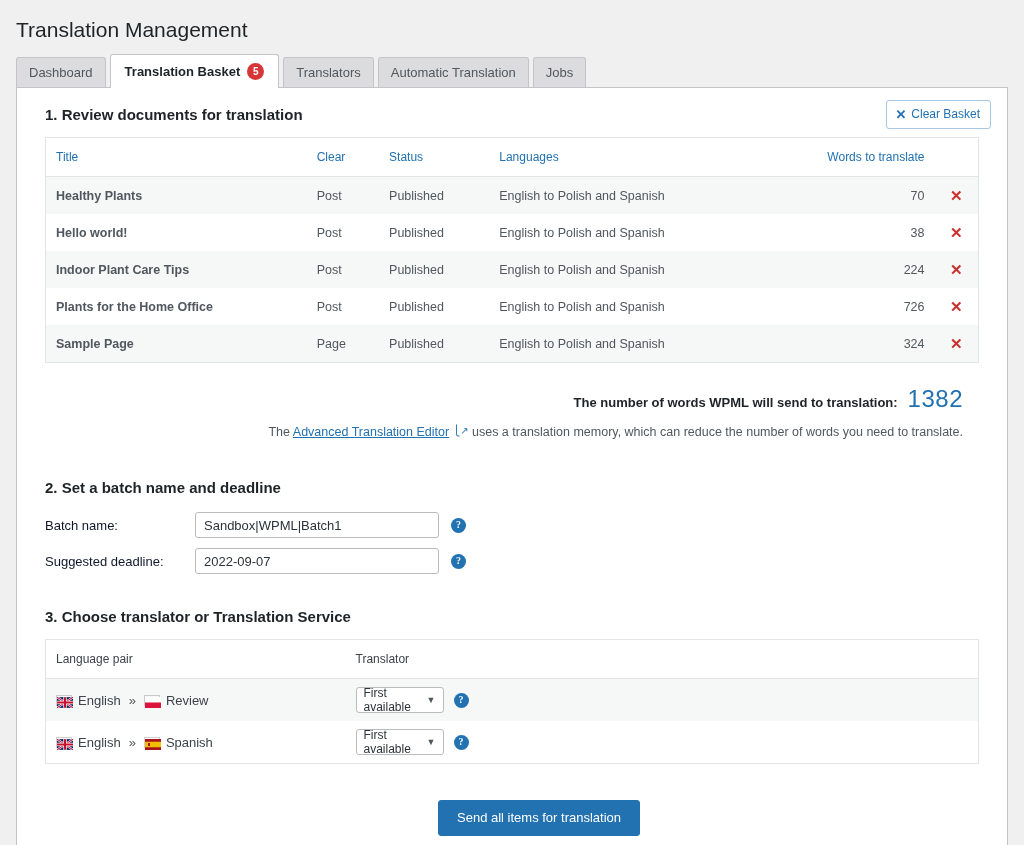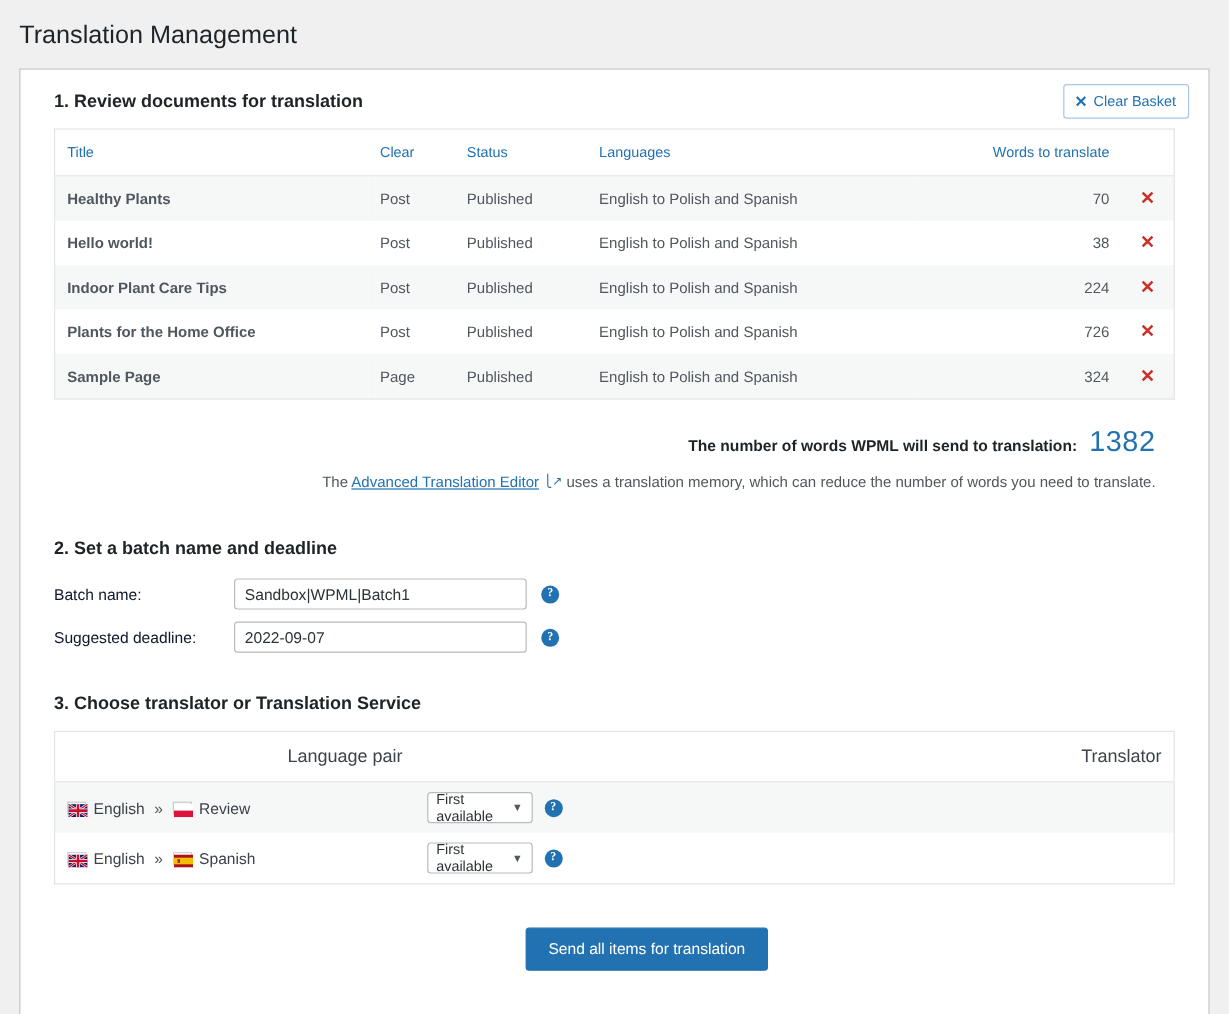--- a/index.html
+++ b/index.html
@@ -213,26 +213,26 @@
   
   .section-title.three { margin-top: 34px; margin-bottom: 14px; }
   table.trans {
     width: calc(100% - 24px);
     margin: 0 12px;
     border-collapse: collapse;
     border: 1px solid #e3e4e6;
     font-size: 13px;
   }
   table.trans th {
-    text-align: right;
+    text-align: left;
     font-weight: 400;
     color: #3c434a;
     padding: 12px 10px;
     border-bottom: 1px solid #e3e4e6;
-    font-size: 15px;
+    font-size: 12px;
   }
   table.trans td { padding: 8px 10px; color: #3c434a; }
   table.trans tbody tr:nth-child(odd) { background: #f6f7f7; }
   table.trans tbody tr:nth-child(even) { background: #fff; }
   .pair { display: flex; align-items: center; gap: 6px; font-size: 13px; }
   .flag { width: 16px; height: 11px; display: inline-block; border: 1px solid rgba(0,0,0,.18); flex: none; }
   .arrow { color: #50575e; margin: 0 2px; }
   .select {
     display: inline-flex;
     align-items: center;
@@ -282,20 +282,38 @@
     line-height: 1.55;
   }
 </style>
 </head>
 <body>
 
 <div class="page">
 
   <h1 class="page-title">Translation Management</h1>
 
+  <div class="tabs">
+    <div class="tab">
+      <span>Dashboard</span>
+    </div>
+    <div class="tab active">
+      <span>Translation Basket</span>
+      <span class="badge">5</span>
+    </div>
+    <div class="tab">
+      <span>Translators</span>
+    </div>
+    <div class="tab">
+      <span>Automatic Translation</span>
+    </div>
+    <div class="tab">
+      <span>Jobs</span>
+    </div>
+  </div>
 
   <div class="panel">
 
     <button class="clear-basket">
       <span class="x">✕</span>
       <span>Clear Basket</span>
     </button>
 
     <div class="section-title">1. Review documents for translation</div>
 

